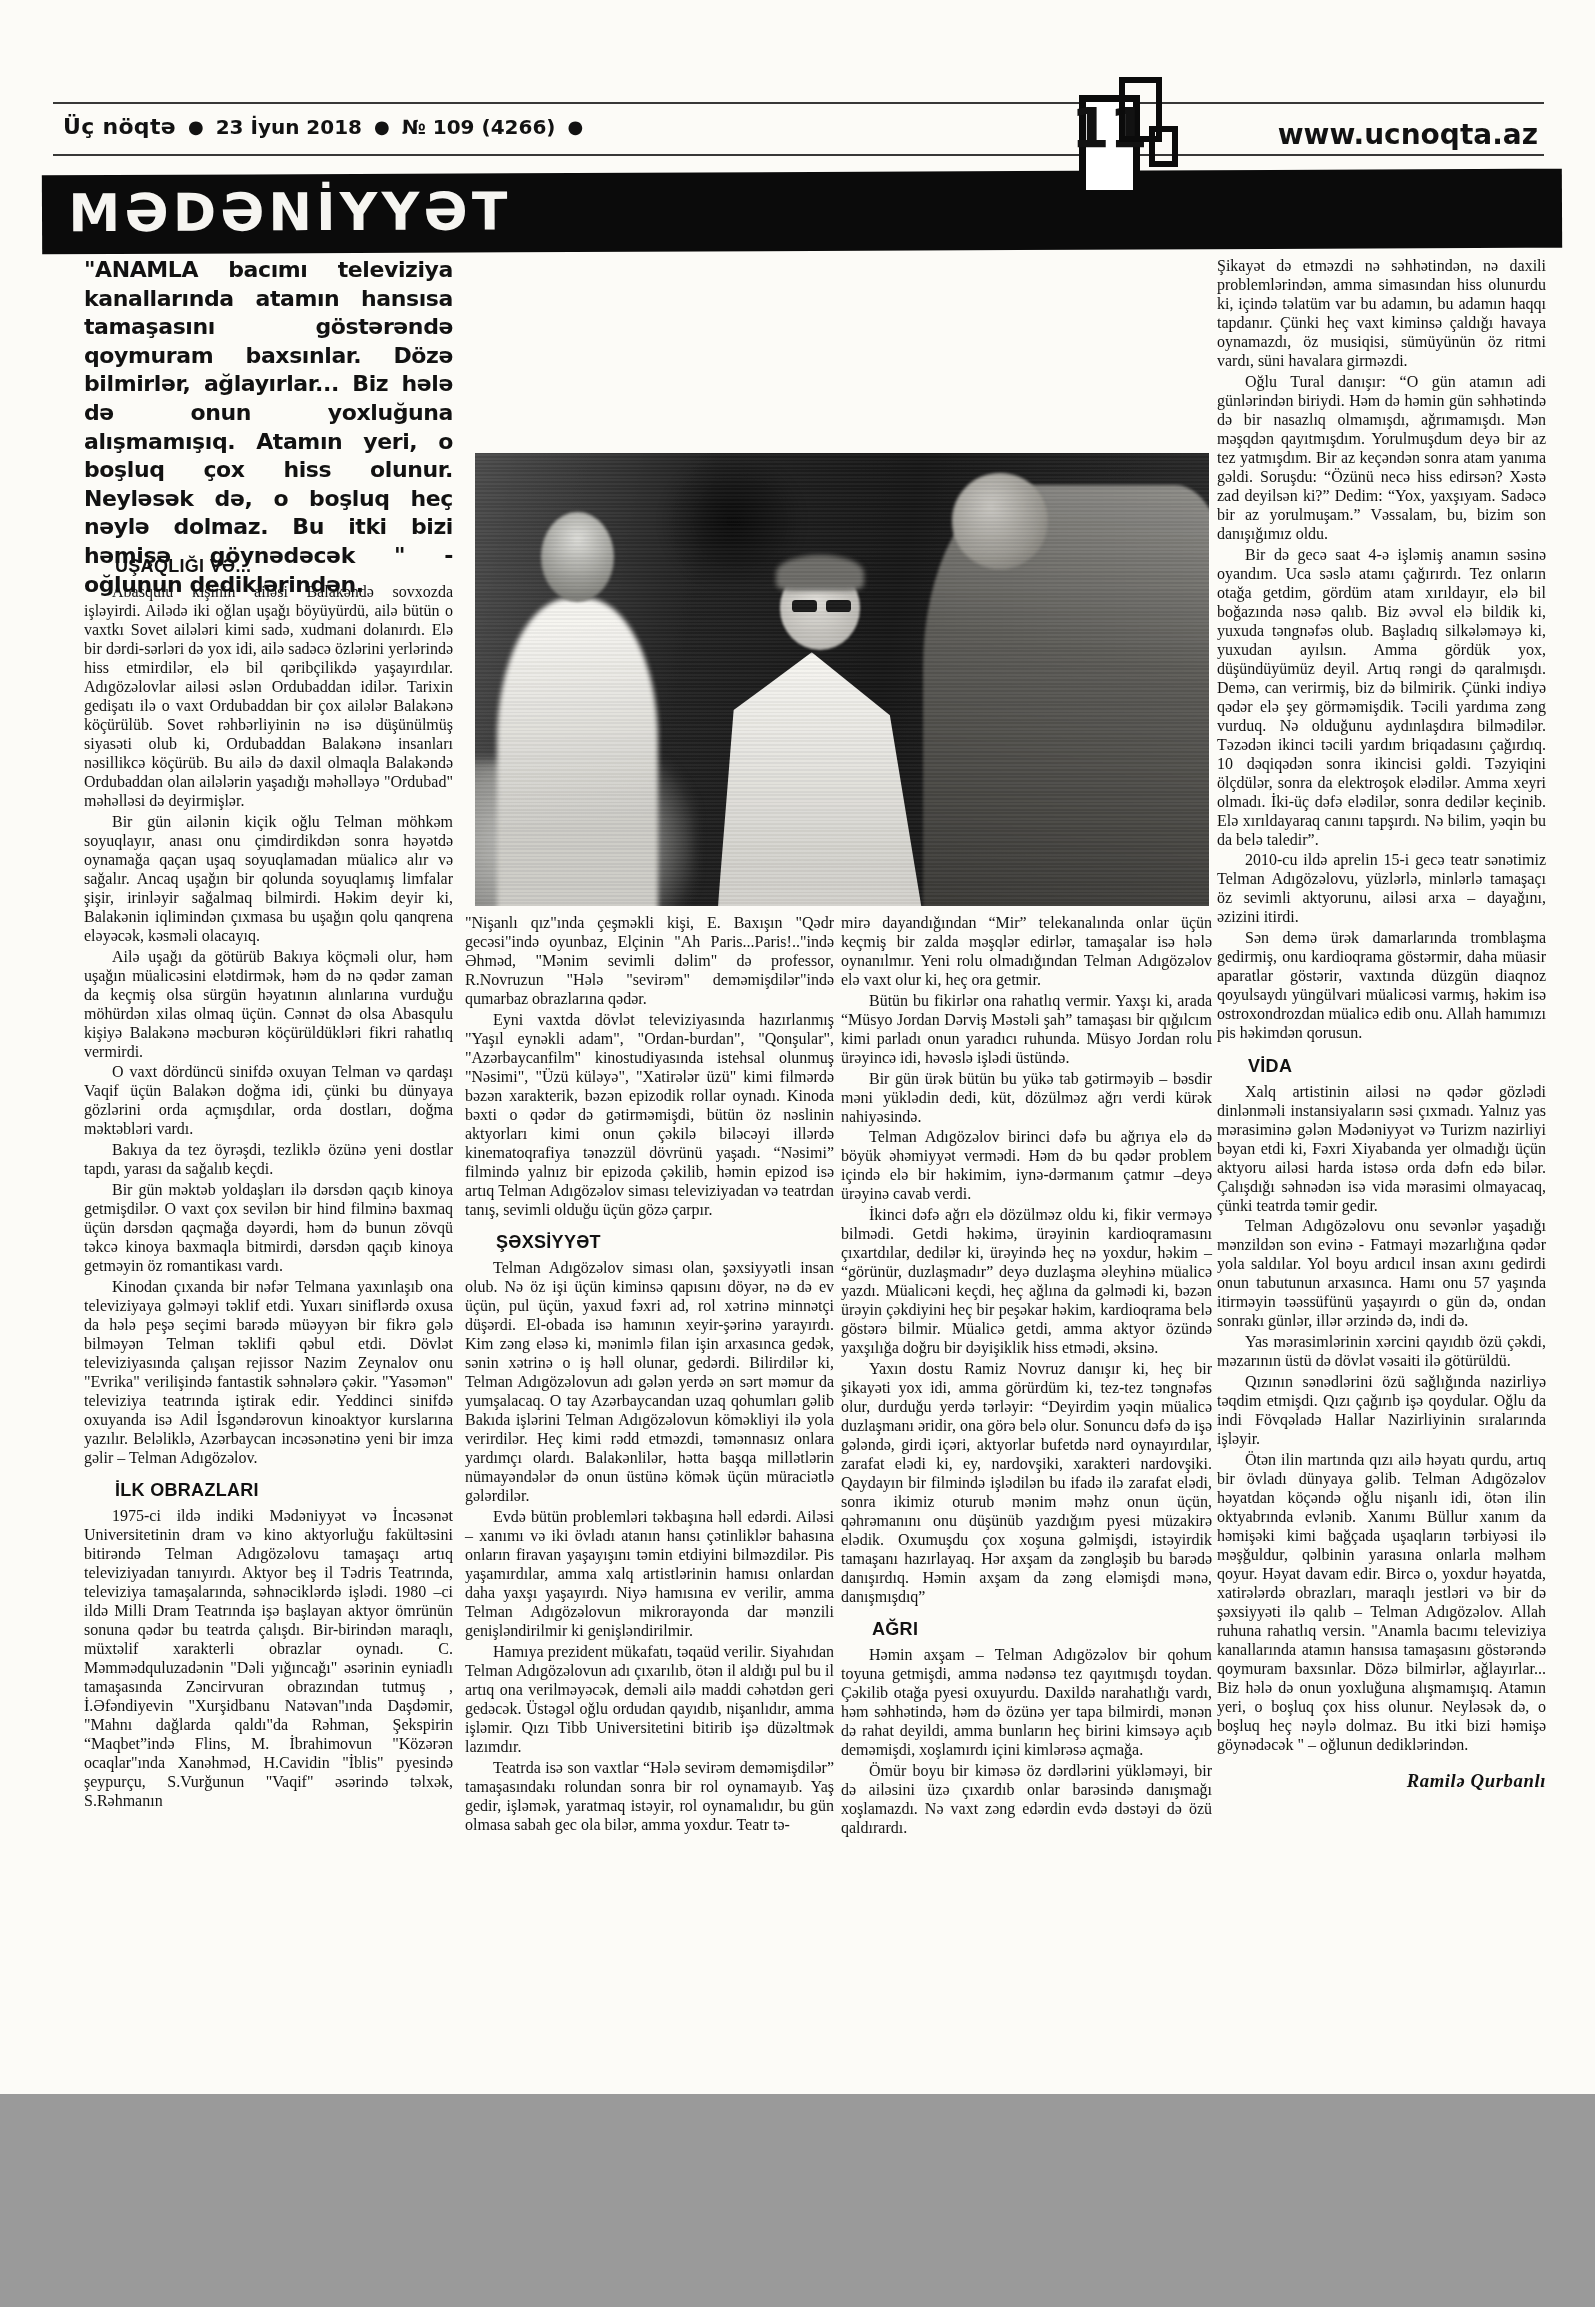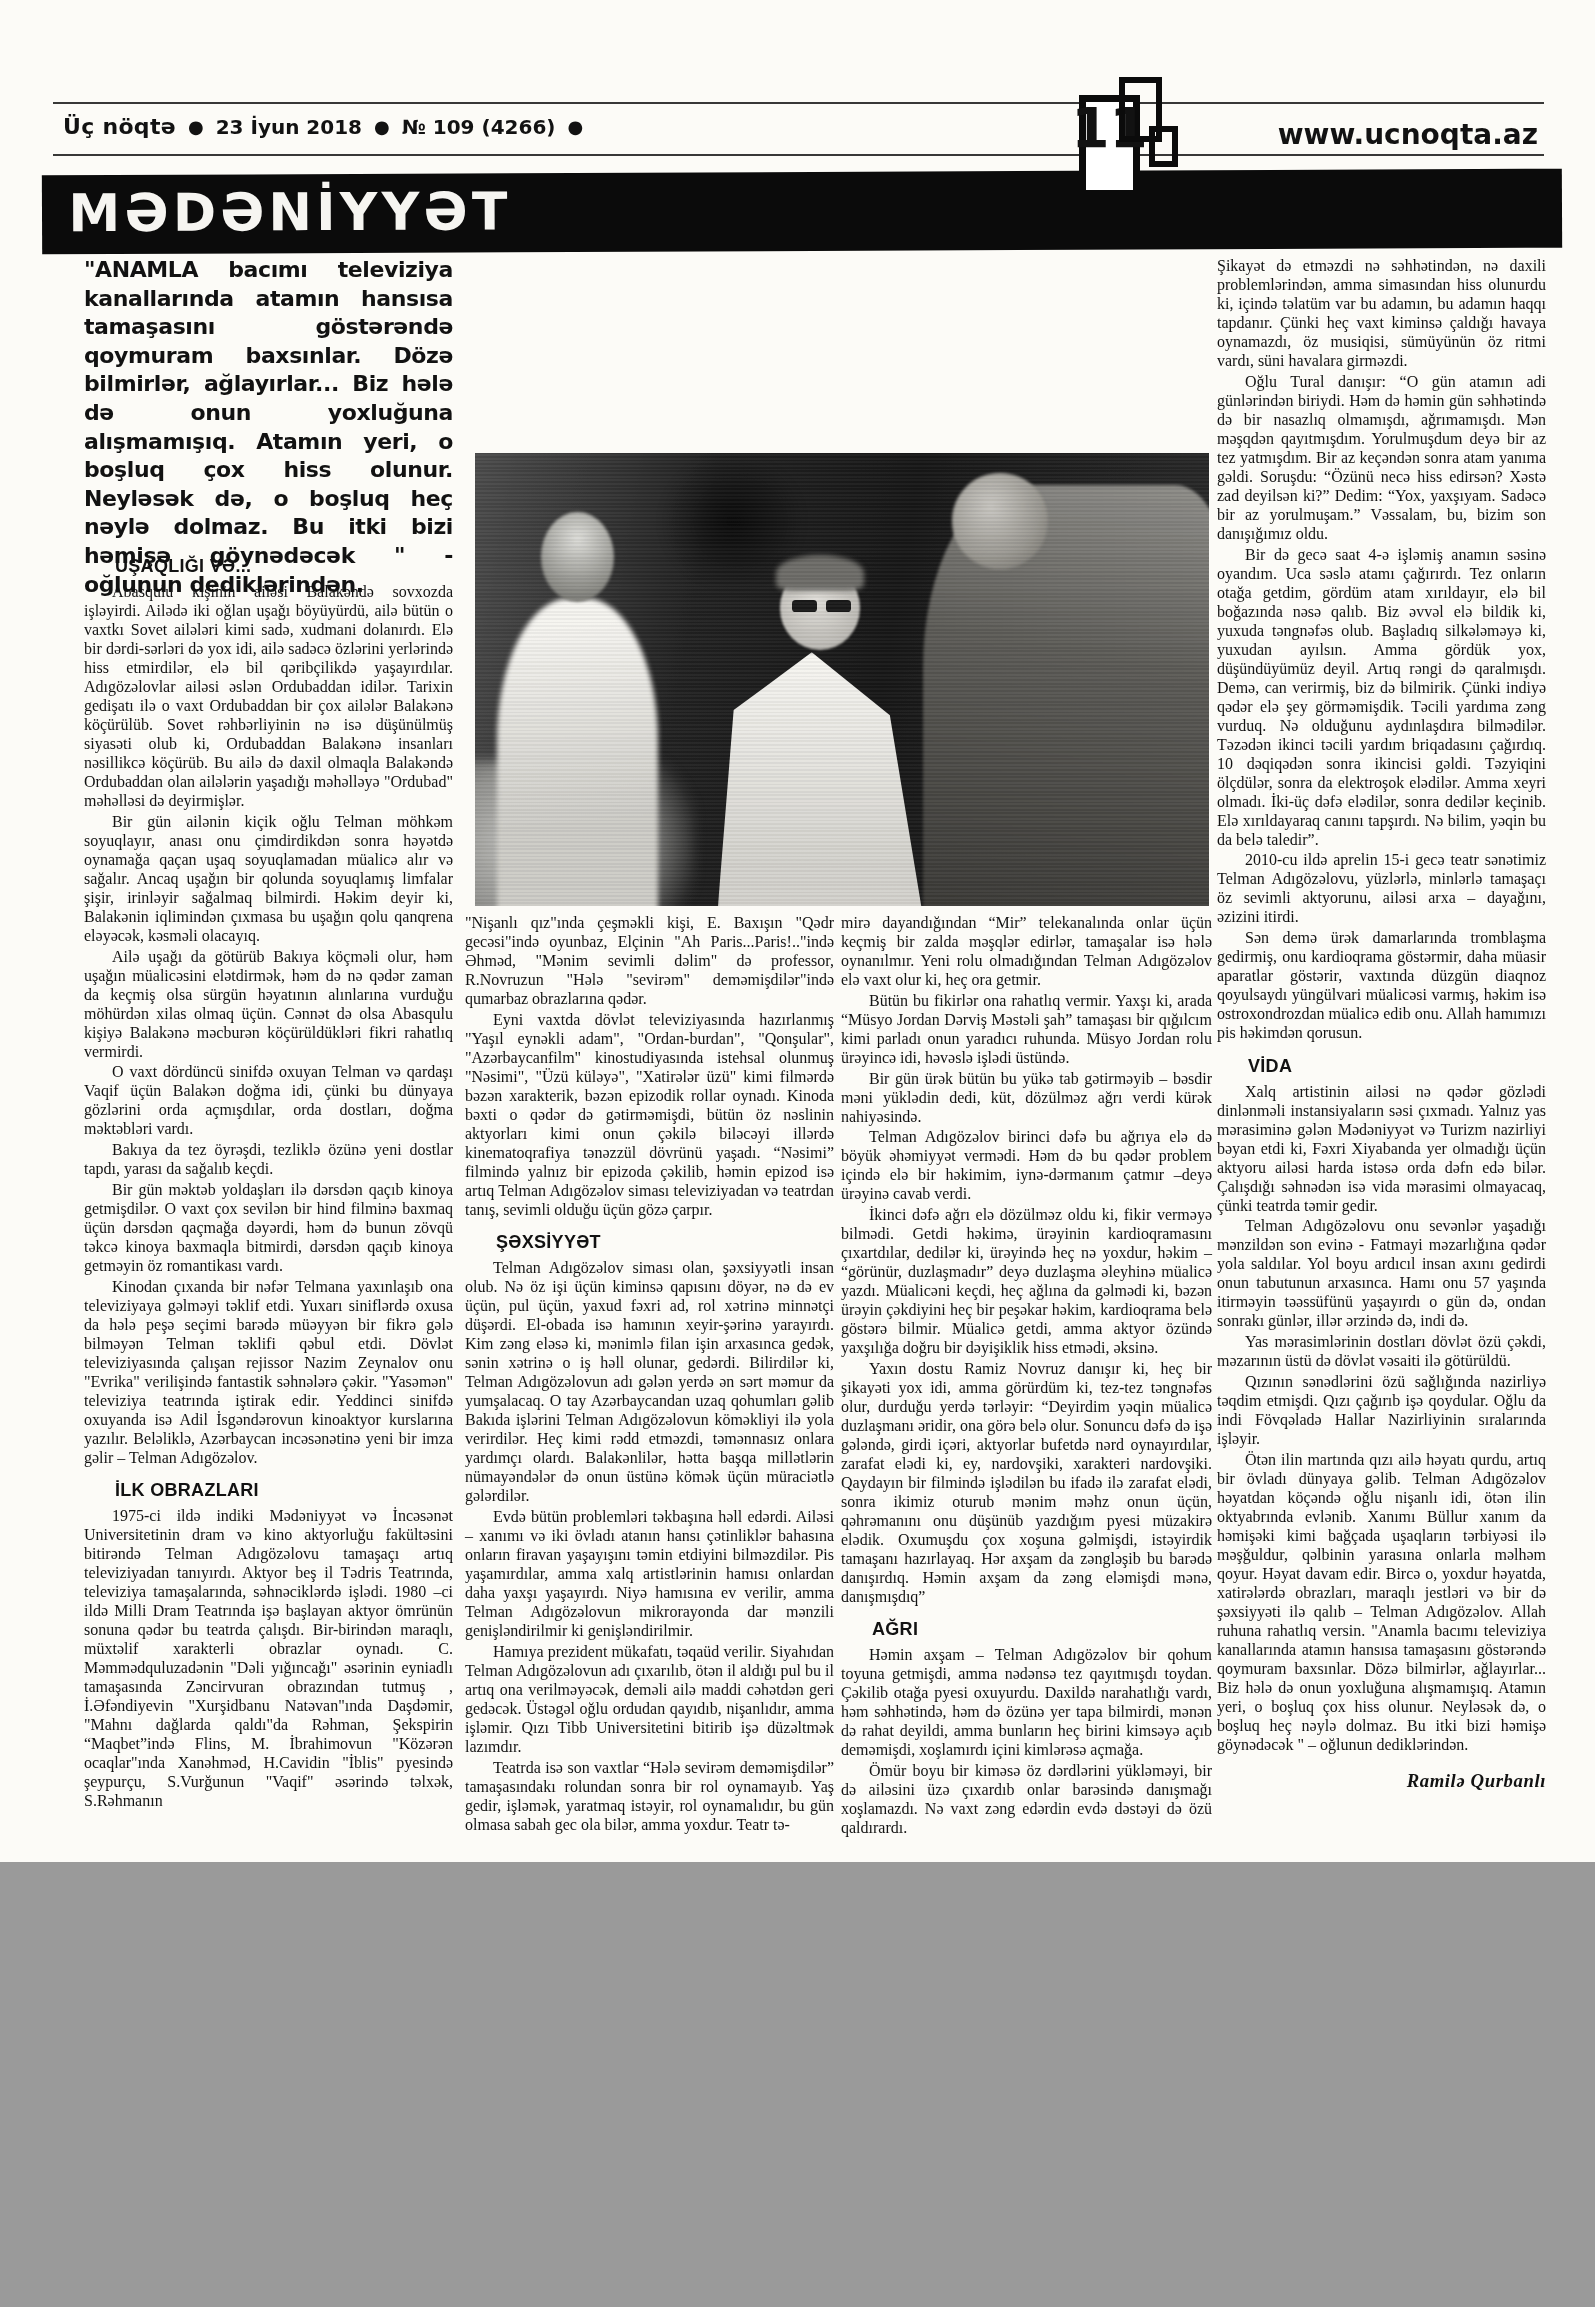--- a/index.html
+++ b/index.html
@@ -1,16 +1,16 @@
 <!DOCTYPE html>
 <html style="font-size:9.6px"><head>
 <meta charset="utf-8">
 <style>
   html,body{margin:0;padding:0;background:#9a9a9a;}
-  .page{position:relative;width:1596px;height:1862px;background:#fcfbf7;color:#121212;
+  .page{position:relative;width:1596px;height:2094px;background:#fcfbf7;color:#121212;
         font-family:"Liberation Serif",serif;overflow:hidden;}
   
   .rule{position:absolute;left:53px;width:1491px;height:1.8px;background:#1c1c1c;opacity:.88;}
   .rule.r1{top:102px;}
   .rule.r2{top:154px;}
   .header-row{position:absolute;top:114px;left:63px;display:flex;gap:12px;align-items:center;
         font-family:"DejaVu Sans",sans-serif;font-weight:700;font-size:20px;white-space:nowrap;}
   .header-row .mast{font-size:22px;letter-spacing:0.3px;}
   .bullet{font-size:18px;}
   .website{position:absolute;top:118px;right:58px;font-family:"DejaVu Sans",sans-serif;
@@ -154,21 +154,21 @@
   <div class="col col4">
     <div>
         <p class="cont">Şikayət də etməzdi nə səhhətindən, nə daxili problemlərindən, amma simasından hiss olunurdu ki, içində təlatüm var bu adamın, bu adamın haqqı tapdanır. Çünki heç vaxt kiminsə çaldığı havaya oynamazdı, öz musiqisi, sümüyünün öz ritmi vardı, süni havalara girməzdi.</p>
         <p class="body-para">Oğlu Tural danışır: “O gün atamın adi günlərindən biriydi. Həm də həmin gün səhhətində də bir nasazlıq olmamışdı, ağrımamışdı. Mən məşqdən qayıtmışdım. Yorulmuşdum deyə bir az tez yatmışdım. Bir az keçəndən sonra atam yanıma gəldi. Soruşdu: “Özünü necə hiss edirsən? Xəstə zad deyilsən ki?” Dedim: “Yox, yaxşıyam. Sadəcə bir az yorulmuşam.” Vəssalam, bu, bizim son danışığımız oldu.</p>
         <p class="body-para">Bir də gecə saat 4-ə işləmiş anamın səsinə oyandım. Uca səslə atamı çağırırdı. Tez onların otağa getdim, gördüm atam xırıldayır, elə bil boğazında nəsə qalıb. Biz əvvəl elə bildik ki, yuxuda təngnəfəs olub. Başladıq silkələməyə ki, yuxudan ayılsın. Amma gördük yox, düşündüyümüz deyil. Artıq rəngi də qaralmışdı. Demə, can verirmiş, biz də bilmirik. Çünki indiyə qədər elə şey görməmişdik. Təcili yardıma zəng vurduq. Nə olduğunu aydınlaşdıra bilmədilər. Təzədən ikinci təcili yardım briqadasını çağırdıq. 10 dəqiqədən sonra ikincisi gəldi. Təzyiqini ölçdülər, sonra da elektroşok elədilər. Amma xeyri olmadı. İki-üç dəfə elədilər, sonra dedilər keçinib. Elə xırıldayaraq canını tapşırdı. Nə bilim, yəqin bu da belə taledir”.</p>
         <p class="body-para">2010-cu ildə aprelin 15-i gecə teatr sənətimiz Telman Adıgözəlovu, yüzlərlə, minlərlə tamaşaçı öz sevimli aktyorunu, ailəsi arxa – dayağını, əzizini itirdi.</p>
         <p class="body-para">Sən demə ürək damarlarında tromblaşma gedirmiş, onu kardioqrama göstərmir, daha müasir aparatlar göstərir, vaxtında düzgün diaqnoz qoyulsaydı yüngülvari müalicəsi varmış, həkim isə ostroxondrozdan müalicə edib onu. Allah hamımızı pis həkimdən qorusun.</p>
         <h3 class="sec-heading">VİDA</h3>
         <p class="body-para">Xalq artistinin ailəsi nə qədər gözlədi dinlənməli instansiyaların səsi çıxmadı. Yalnız yas mərasiminə gələn Mədəniyyət və Turizm nazirliyi bəyan etdi ki, Fəxri Xiyabanda yer olmadığı üçün aktyoru ailəsi harda istəsə orda dəfn edə bilər. Çalışdığı səhnədən isə vida mərasimi olmayacaq, çünki teatrda təmir gedir.</p>
         <p class="body-para">Telman Adıgözəlovu onu sevənlər yaşadığı mənzildən son evinə - Fatmayi məzarlığına qədər yola saldılar. Yol boyu ardıcıl insan axını gedirdi onun tabutunun arxasınca. Hamı onu 57 yaşında itirməyin təəssüfünü yaşayırdı o gün də, ondan sonrakı günlər, illər ərzində də, indi də.</p>
-        <p class="body-para">Yas mərasimlərinin dostları dövlət özü çəkdi, məzarının üstü də dövlət vəsaiti ilə götürüldü.</p>
+        <p class="body-para">Yas mərasimlərinin xərcini qayıdıb özü çəkdi, məzarının üstü də dövlət vəsaiti ilə götürüldü.</p>
         <p class="body-para">Qızının sənədlərini özü sağlığında nazirliyə təqdim etmişdi. Qızı çağırıb işə qoydular. Oğlu da indi Fövqəladə Hallar Nazirliyinin sıralarında işləyir.</p>
         <p class="body-para">Ötən ilin martında qızı ailə həyatı qurdu, artıq bir övladı dünyaya gəlib. Telman Adıgözəlov həyatdan köçəndə oğlu nişanlı idi, ötən ilin oktyabrında evlənib. Xanımı Büllur xanım da həmişəki kimi bağçada uşaqların tərbiyəsi ilə məşğuldur, qəlbinin yarasına onlarla məlhəm qoyur. Həyat davam edir. Bircə o, yoxdur həyatda, xatirələrdə obrazları, maraqlı jestləri və bir də şəxsiyyəti ilə qalıb – Telman Adıgözəlov. Allah ruhuna rahatlıq versin. "Anamla bacımı televiziya kanallarında atamın hansısa tamaşasını göstərəndə qoymuram baxsınlar. Dözə bilmirlər, ağlayırlar... Biz hələ də onun yoxluğuna alışmamışıq. Atamın yeri, o boşluq çox hiss olunur. Neyləsək də, o boşluq heç nəylə dolmaz. Bu itki bizi həmişə göynədəcək " – oğlunun dediklərindən.</p>
       </div>
     <div class="signature">Ramilə Qurbanlı</div>
   </div>
 
 </div>
 
 
 </body></html>

